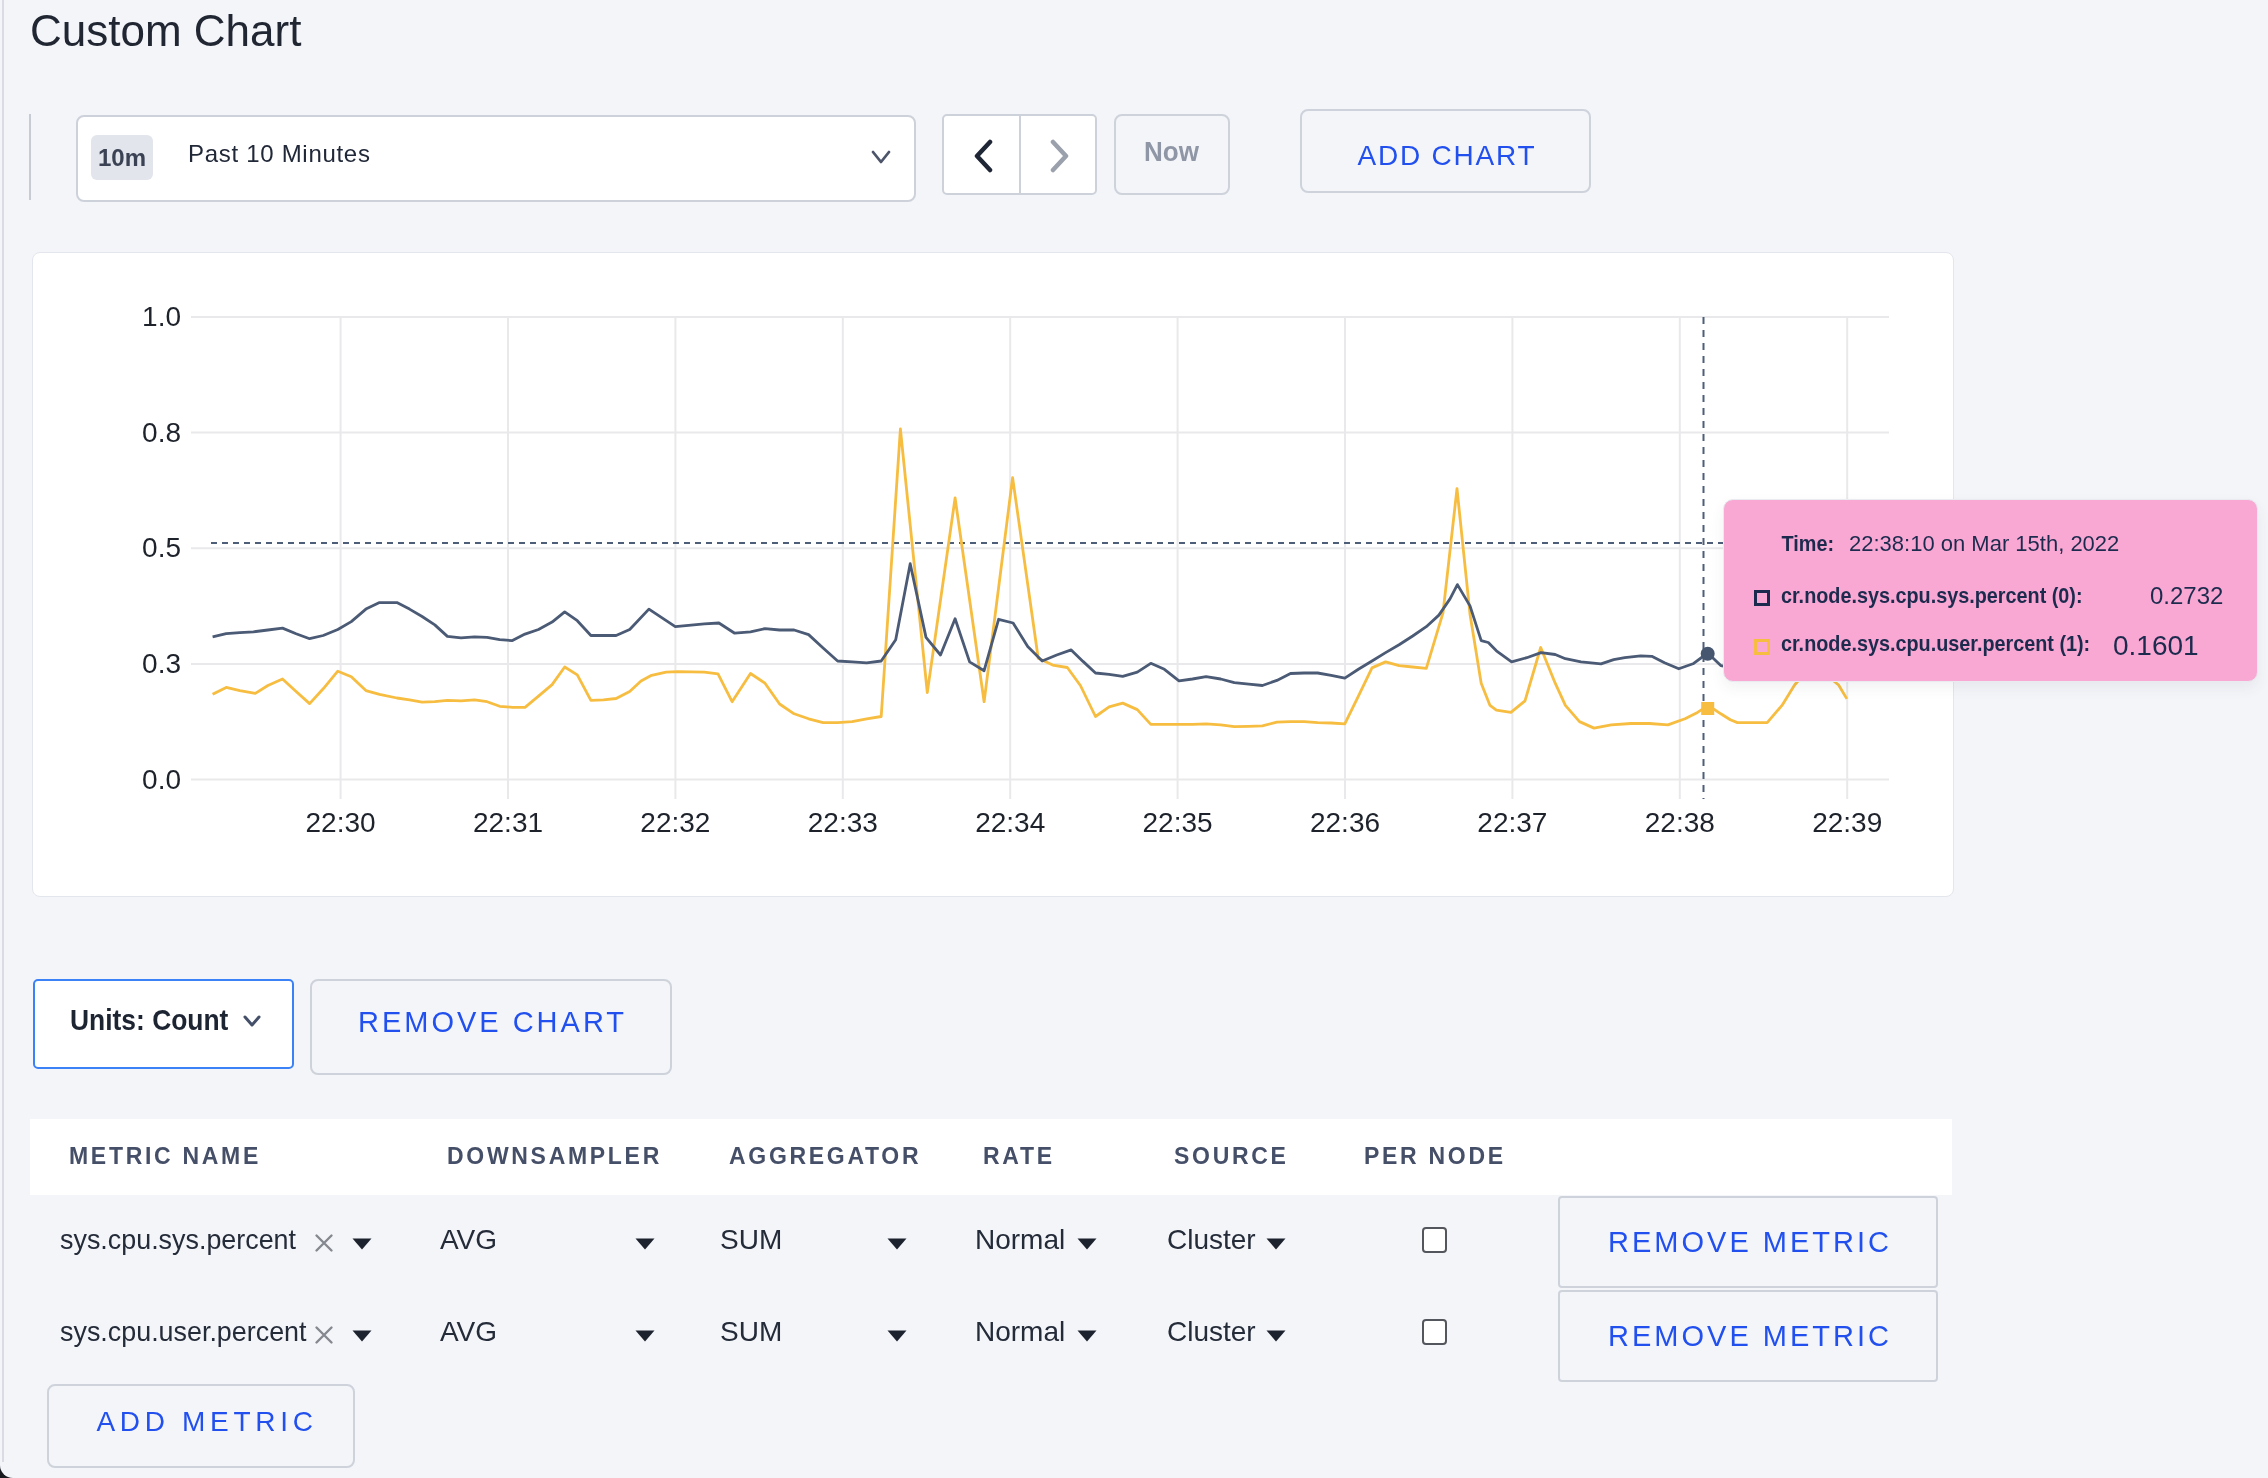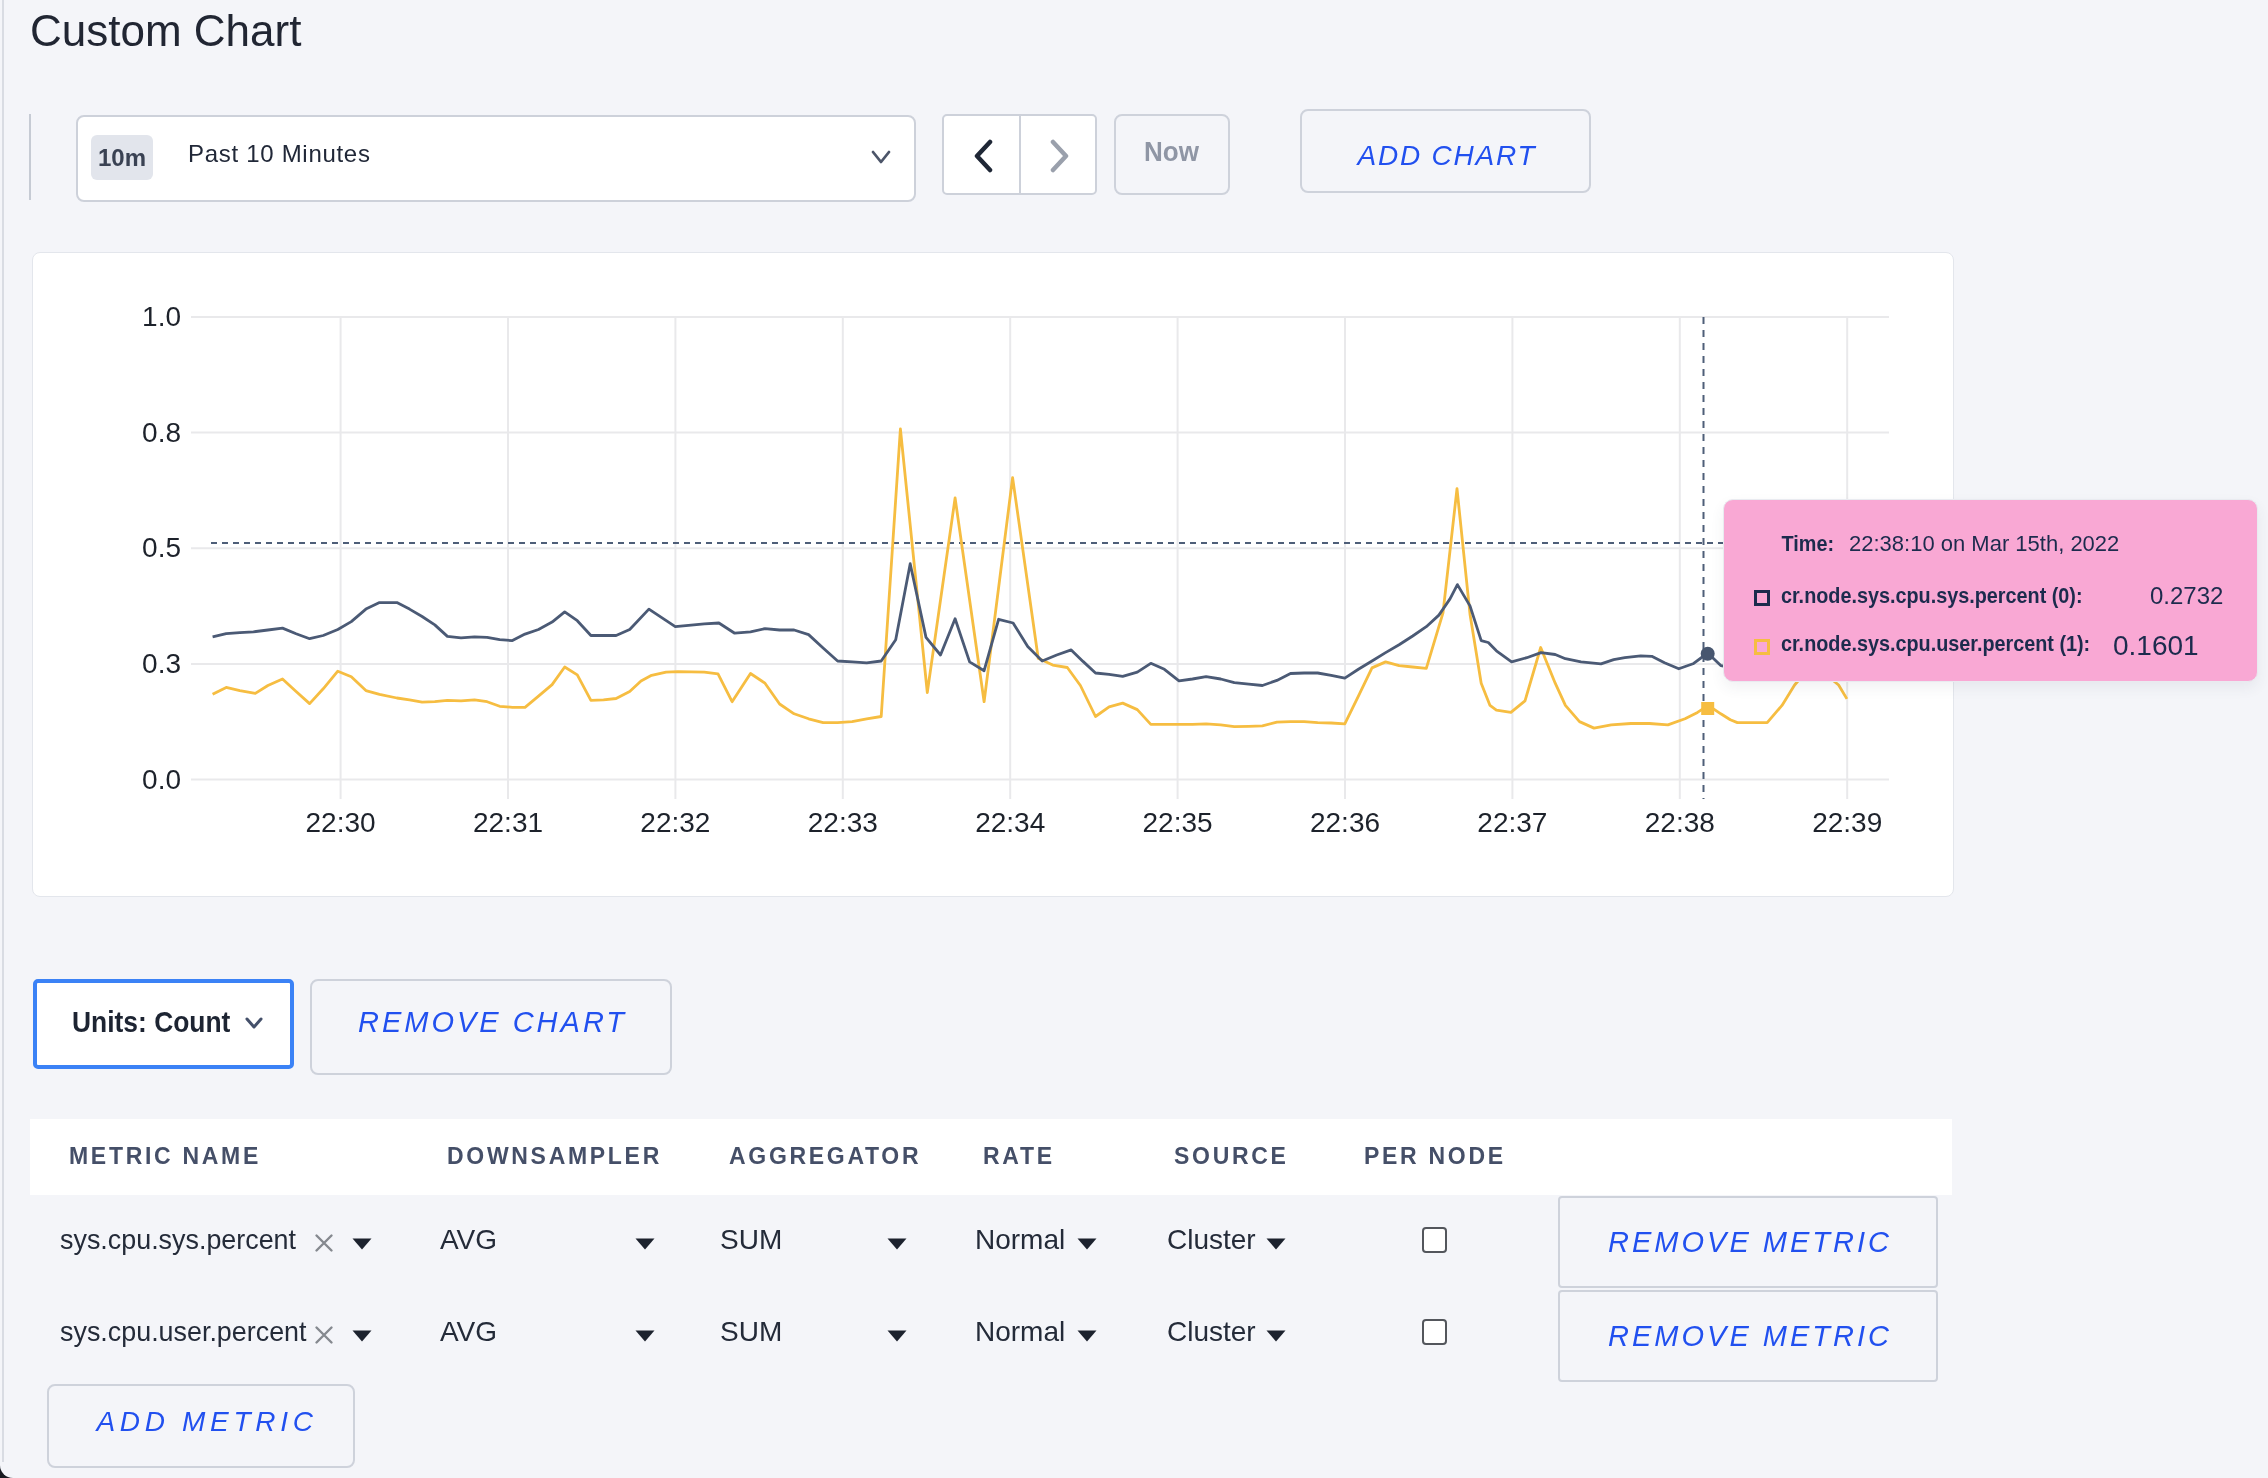--- a/index.html
+++ b/index.html
@@ -1,19 +1,19 @@
 <!DOCTYPE html>
 <html><head><meta charset="utf-8"><title>Custom Chart</title>
 <style>
 * { margin:0; padding:0; box-sizing:border-box; }
 html,body { width:2268px; height:1478px; background:#f4f5f9; font-family:"Liberation Sans", sans-serif; }
 #page { position:relative; width:2268px; height:1478px; overflow:hidden; background:#f4f5f9; }
 .abs { position:absolute; line-height:1; }
 .btn { position:absolute; border:2px solid #ced2db; border-radius:8px; display:flex; align-items:center; justify-content:center; }
-.blue { color:#2150ef;font-style:italic; }
+.blue { color:#2150ef; }
 .sx { transform-origin:0 50%; }
 </style></head>
 <body>
 <div id="page">
 <div class="abs" style="left:2px;top:0;width:2px;height:1478px;background:#d9dce3"></div>
 <div class="abs" style="left:30px;top:9px;font-size:44px;color:#212633;text-align:right;">Custom Chart</div>
 
 <div class="abs" style="left:29px;top:114px;width:2px;height:86px;background:#c6cbd4"></div>
 <div class="abs" style="left:76px;top:115px;width:840px;height:87px;background:#fff;border:2px solid #cdd1da;border-radius:8px;">
   <div class="abs" style="left:13px;top:18px;width:62px;height:45px;background:#e2e5ec;border-radius:6px;display:flex;align-items:center;justify-content:center;font-size:24px;font-weight:bold;color:#3a4253;">10m</div>
@@ -83,21 +83,21 @@
   <div class="abs" style="left:0px;top:33px;width:110px;text-align:right;font-weight:bold;transform:scaleX(0.9);transform-origin:100% 50%;">Time:</div>
   <div class="abs" style="left:125px;top:33px;">22:38:10 on Mar 15th, 2022</div>
   <div class="abs" style="left:30px;top:90px;width:16px;height:16px;border:3px solid #1c2b4d;"></div>
   <div class="abs sx" style="left:57px;top:85px;font-weight:bold;transform:scaleX(0.9);">cr.node.sys.cpu.sys.percent (0):</div>
   <div class="abs" style="left:382px;top:84px;font-size:24px;margin-left:44px;">0.2732</div>
   <div class="abs" style="left:30px;top:139px;width:16px;height:16px;border:3px solid #f6bd41;"></div>
   <div class="abs sx" style="left:57px;top:133px;font-weight:bold;transform:scaleX(0.9);">cr.node.sys.cpu.user.percent (1):</div>
   <div class="abs" style="left:389px;top:132px;font-size:28px;">0.1601</div>
 </div>
 
-<div class="abs" style="left:33px;top:979px;width:261px;height:90px;background:#fff;border:4px solid #3b82f6;border-radius:5px;text-align:right;">
+<div class="abs" style="left:33px;top:979px;width:261px;height:90px;background:#fff;border:2px solid #3b82f6;border-radius:5px;text-align:right;">
   <div class="abs sx" style="left:35px;top:24px;font-size:30px;font-weight:bold;color:#1d2432;transform:scaleX(0.88);">Units: Count</div>
   <div class="abs" style="left:208px;top:33px;"><svg width="18" height="14" viewBox="0 0 18 14">
           <polyline points="2,3 9.0,11 16,3" fill="none" stroke="#44506a" stroke-width="3" stroke-linecap="round" stroke-linejoin="round"></polyline>
         </svg></div>
 </div>
 <div class="btn" style="left:310px;top:979px;width:362px;height:96px;">
       <span class="blue" style="font-size:29px;letter-spacing:3px;padding-left:3px;padding-bottom:10px;">REMOVE CHART</span>
     </div>
 
 <div class="abs" style="left:30px;top:1119px;width:1922px;height:76px;background:#fff;"></div>

